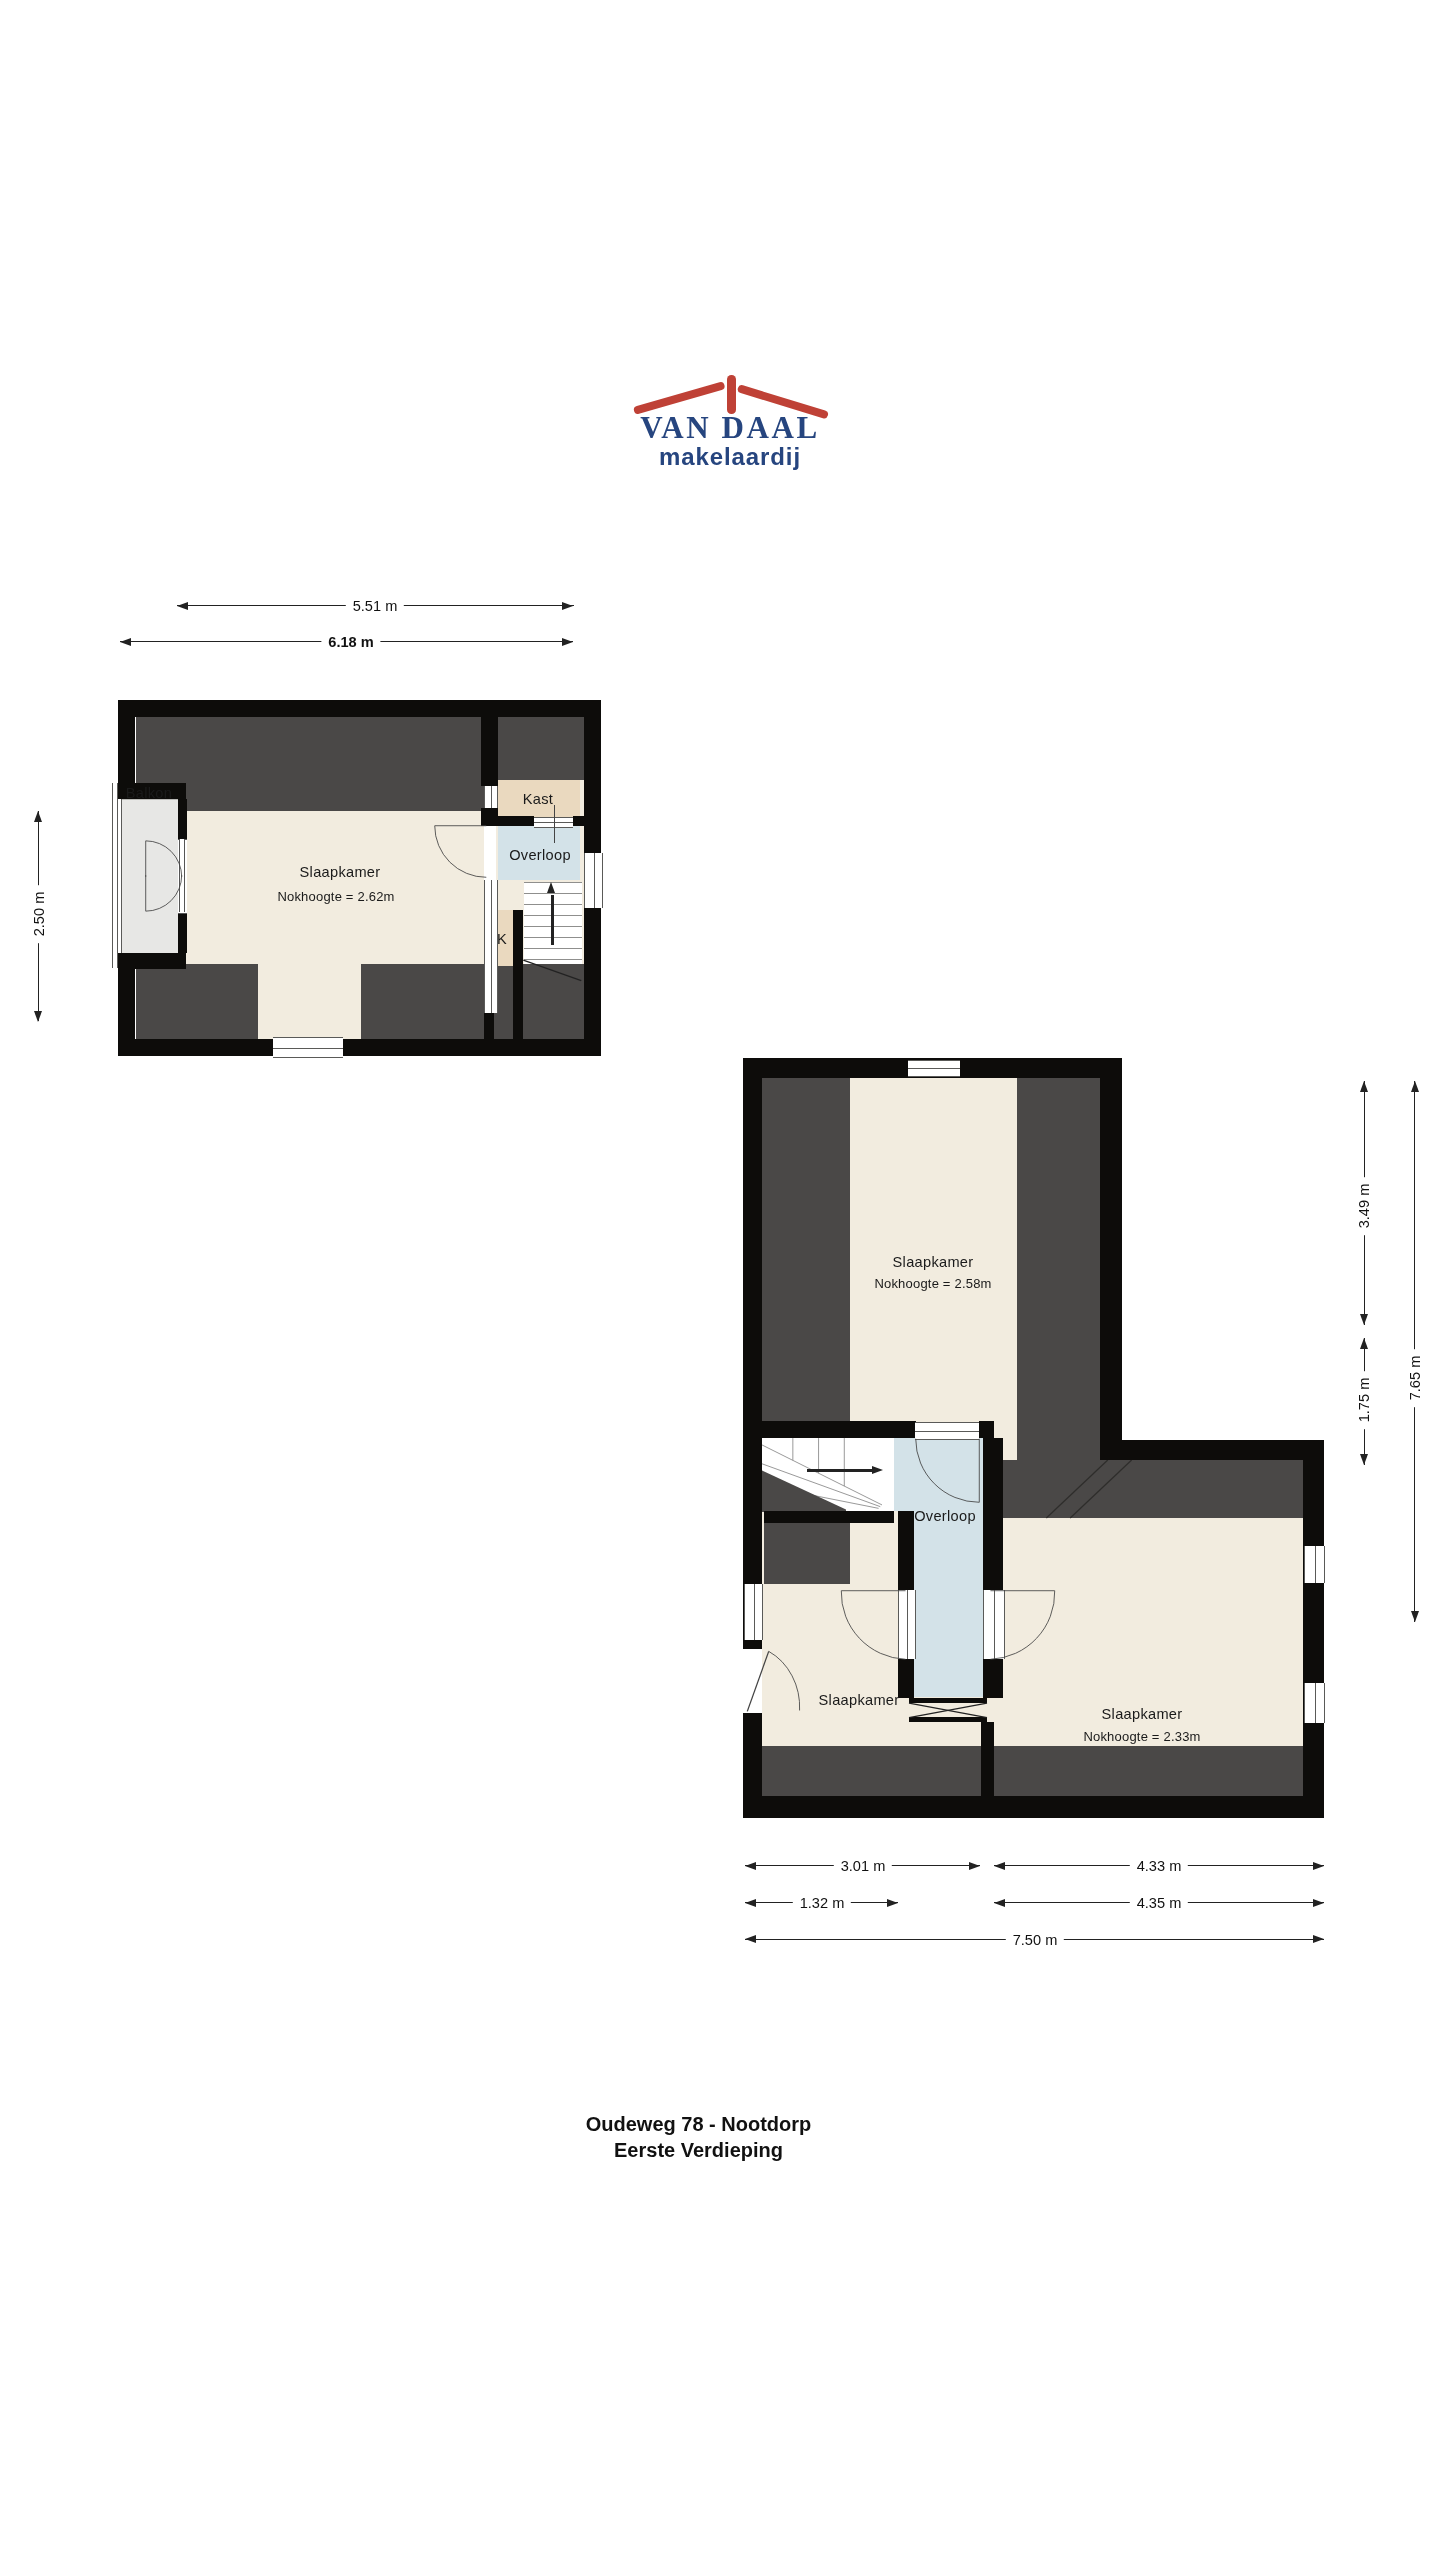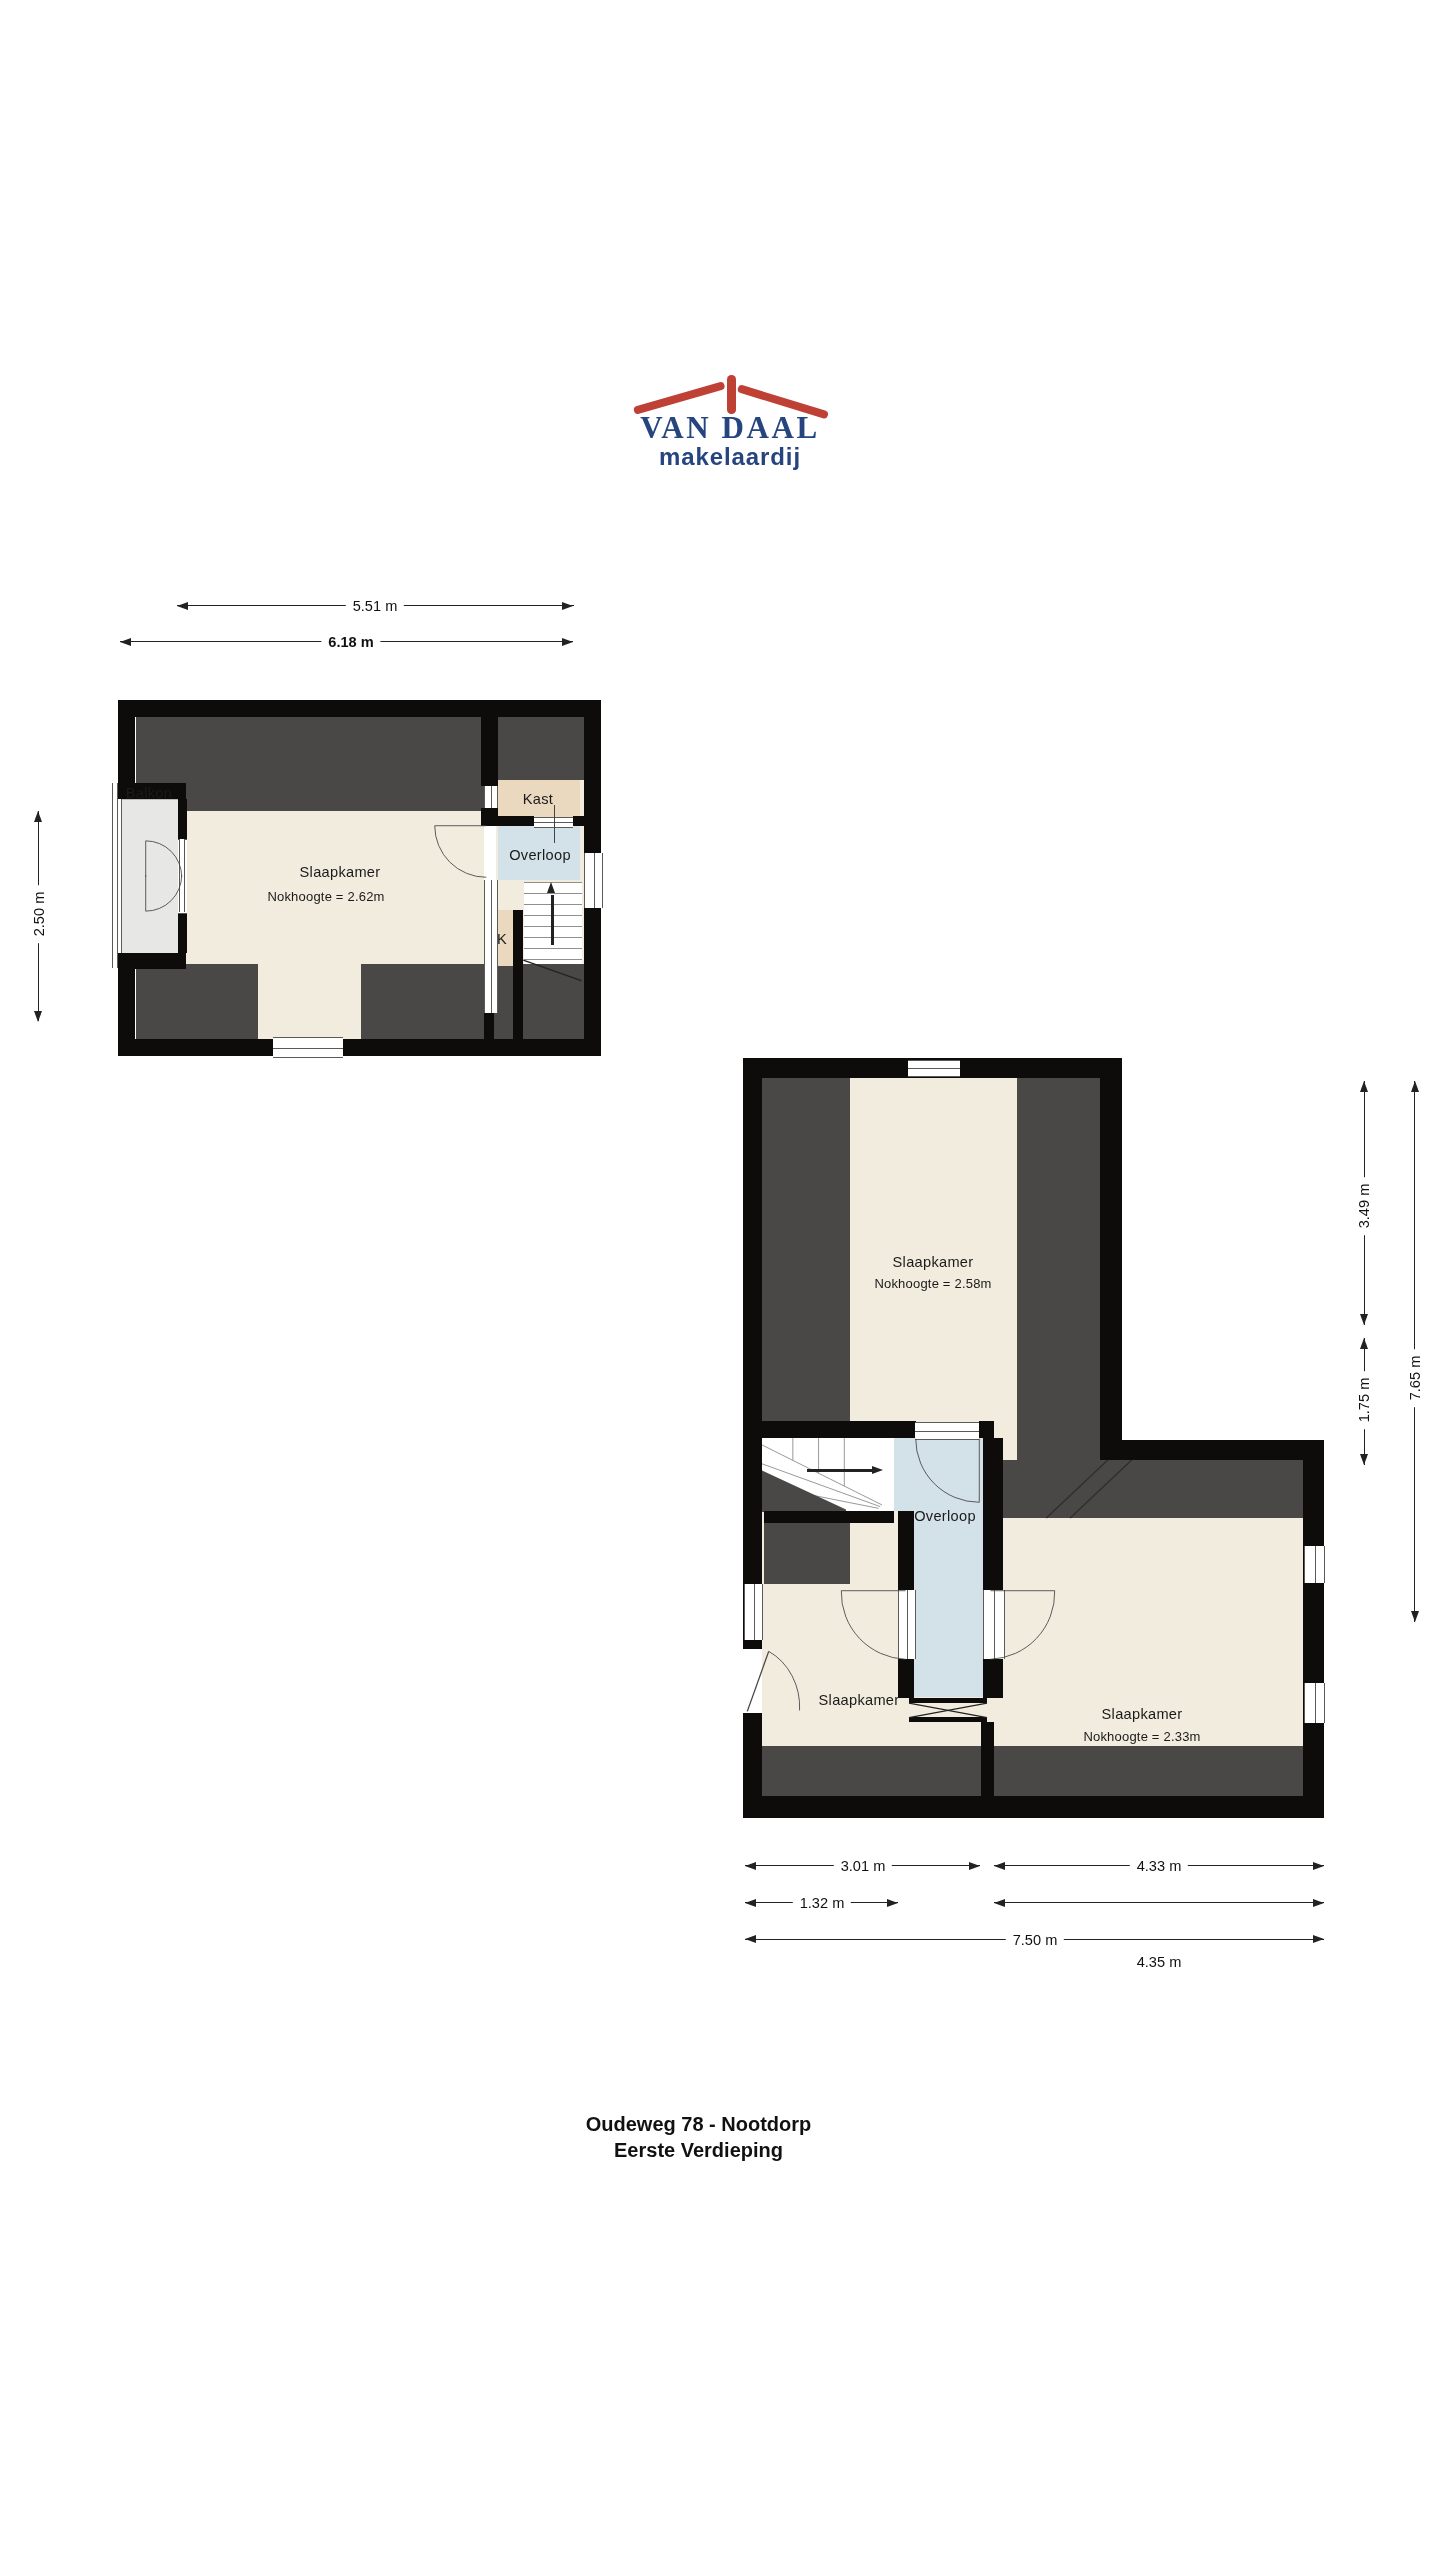--- a/index.html
+++ b/index.html
@@ -148,21 +148,21 @@
       <path d="M44,42 A42,42 0 0 1 2,84" fill="none" stroke="#444" stroke-width="1"></path>
       <path d="M2,84 L2,42" fill="none" stroke="#444" stroke-width="1"></path>
     </svg>
     <svg style="left:433px;top:824px;" width="55" height="55" viewBox="0 0 64 64">
       <path d="M62,62 A60,60 0 0 1 2,2" fill="none" stroke="#444" stroke-width="1"></path>
       <path d="M2,2 L62,2" fill="none" stroke="#444" stroke-width="1"></path>
     </svg>
 
     <div class="rlabel" style="left:149px;top:793px;">Balkon</div>
     <div class="rlabel" style="left:340px;top:872px;">Slaapkamer</div>
-    <div class="rlabel small" style="left:326px;top:896px;">Nokhoogte = 2.62m</div>
+    <div class="rlabel small" style="left:336px;top:896px;">Nokhoogte = 2.62m</div>
     <div class="rlabel" style="left:538px;top:799px;">Kast</div>
     <div class="rlabel" style="left:540px;top:855px;">Overloop</div>
     <div class="rlabel" style="left:502px;top:939px;">K</div>
   </div>
 
   <div>
 
     <div class="cream" style="left:762px;top:1078px;width:338px;height:382px;"></div>
     <div class="cream" style="left:762px;top:1460px;width:542px;height:286px;"></div>
 
@@ -287,21 +287,21 @@
     <div class="dlabel" style="left:1159px;top:1866px;">4.33 m</div>
 
     <div class="dline" style="left:745px;top:1902px;width:153px;height:0.9px;"></div>
     <div class="ah l" style="left:745px;top:1899px;"></div>
     <div class="ah r" style="left:887px;top:1899px;"></div>
     <div class="dlabel" style="left:822px;top:1903px;">1.32 m</div>
 
     <div class="dline" style="left:994px;top:1902px;width:330px;height:0.9px;"></div>
     <div class="ah l" style="left:994px;top:1899px;"></div>
     <div class="ah r" style="left:1313px;top:1899px;"></div>
-    <div class="dlabel" style="left:1159px;top:1962px;">4.35 m</div>
+    <div class="dlabel" style="left:1159px;top:1903px;">4.35 m</div>
 
     <div class="dline" style="left:745px;top:1939px;width:579px;height:0.9px;"></div>
     <div class="ah l" style="left:745px;top:1935px;"></div>
     <div class="ah r" style="left:1313px;top:1935px;"></div>
     <div class="dlabel" style="left:1035px;top:1940px;">7.50 m</div>
   </div>
 
   <div class="footer">
     <div class="t">Oudeweg 78 - Nootdorp</div>
     <div class="t" style="margin-bottom:15.5px;">Eerste Verdieping</div>

